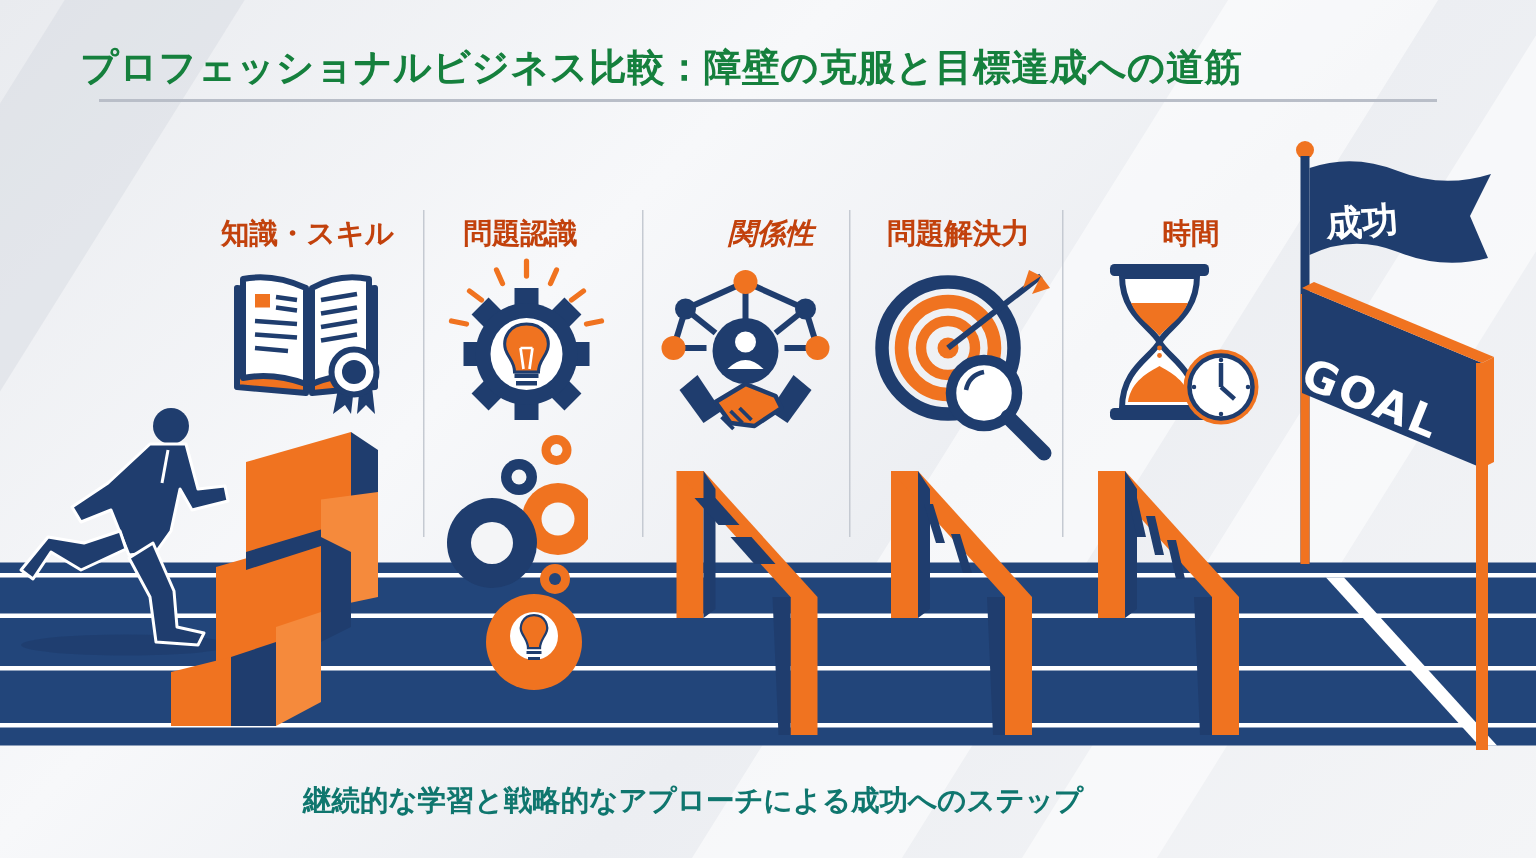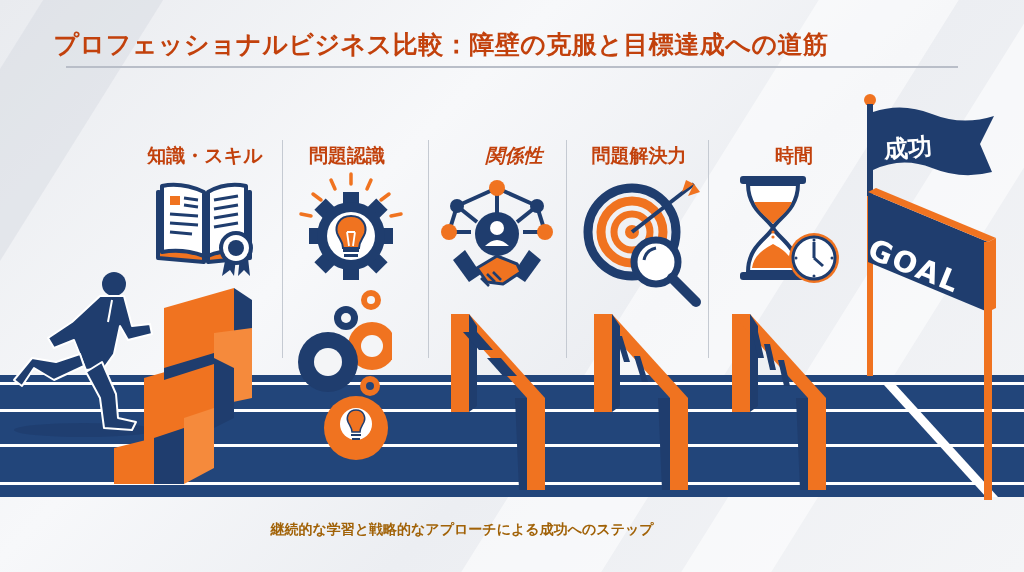--- a/index.html
+++ b/index.html
@@ -6,31 +6,31 @@
     html, body { width: 1024px; height: 572px; overflow: hidden; }
     body {
       position: relative;
       font-family: "DejaVu Sans", "Liberation Sans", sans-serif;
       background: linear-gradient(135deg, #e9ebef 0%, #f7f8fa 35%, #eceef2 60%, #f4f5f7 100%);
       color: #17223a;
     }
     .bg-stripe { position: absolute; background: rgba(255,255,255,0.55); transform: skewX(-32deg); }
     .title {
       position: absolute; left: 0; width: 834px; top: 28px; text-align: center;
-      font-size: 25px; font-weight: bold; color: #c2410c; letter-spacing: 0.5px; padding-left: 48px;
+      font-size: 25px; font-weight: bold; color: #15803d; letter-spacing: 0.5px; padding-left: 48px;
     }
     .title-rule { position: absolute; left: 66px; width: 892px; top: 66px; height: 2px; background: #b9bec8; }
     .category { position: absolute; top: 143px; width: 140px; text-align: center; font-size: 19px; font-weight: bold; color: #c2410c; }
     .divider { position: absolute; width: 1px; background: #c5cad2; top: 140px; height: 218px; }
     .icon { position: absolute; }
     .track { position: absolute; left: 0; top: 375px; width: 1024px; height: 122px; background: #22457a; }
     .lane-line { position: absolute; left: 0; width: 1024px; height: 3px; background: #ffffff; }
     .bottom-text {
       position: absolute; left: 0; width: 924px; top: 521px; text-align: center;
-      font-size: 14px; font-weight: bold; color: #a16207;
+      font-size: 19px; font-weight: bold; color: #0f766e;
     }
     svg { display: block; }
   </style>
 </head>
 <body>
 
 <div class="bg-stripe" style="left:640px; top:0; width:140px; height:572px;"></div>
 <div class="bg-stripe" style="left:860px; top:0; width:90px; height:572px;"></div>
 <div class="bg-stripe" style="left:-60px; top:0; width:120px; height:330px; background: rgba(210,214,222,0.4);"></div>
 

